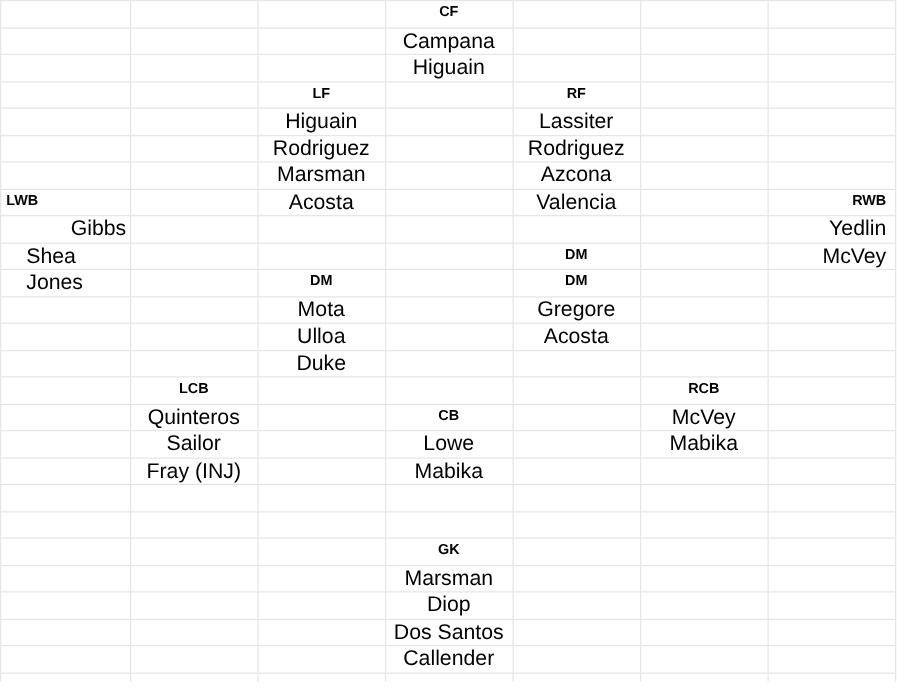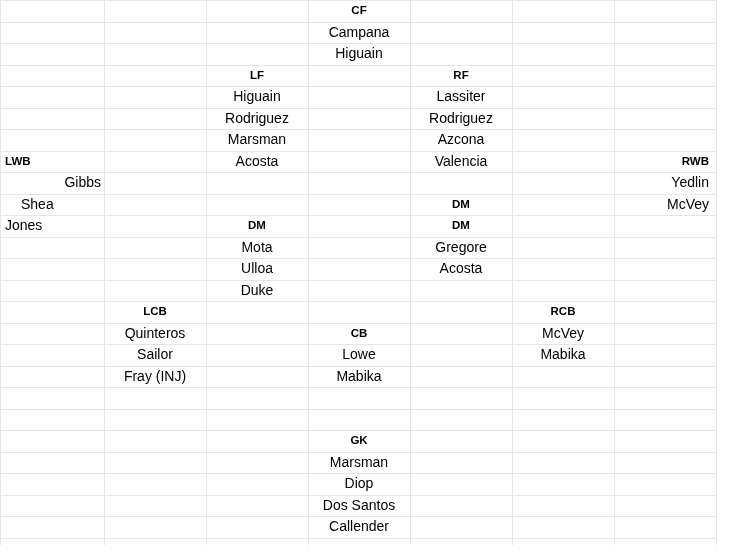--- a/index.html
+++ b/index.html
@@ -31,21 +31,21 @@
     position: absolute;
     top: 0;
     height: 545px;
     width: 1px;
     background: #e6e6e6;
   }
   .cell {
     position: absolute;
     height: 21px;
     line-height: 21px;
-    font-size: 14px;
+    font-size: 17px;
     text-align: center;
     white-space: nowrap;
     overflow: visible;
   }
   .cell.pos {
     font-weight: bold;
     font-size: 11.5px;
   }
 </style>
 </head>
@@ -98,21 +98,21 @@
       <div class="cell" style="left: 207px; width: 100px; top: 129px;">Marsman</div>
       <div class="cell" style="left: 207px; width: 100px; top: 151px;">Acosta</div>
       <div class="cell pos" style="left: 411px; width: 100px; top: 65px;">RF</div>
       <div class="cell" style="left: 411px; width: 100px; top: 86px;">Lassiter</div>
       <div class="cell" style="left: 411px; width: 100px; top: 108px;">Rodriguez</div>
       <div class="cell" style="left: 411px; width: 100px; top: 129px;">Azcona</div>
       <div class="cell" style="left: 411px; width: 100px; top: 151px;">Valencia</div>
       <div class="cell pos" style="left: 1px; width: 96px; top: 151px; text-align: left; padding-left: 4px;">LWB</div>
       <div class="cell" style="left: 1px; width: 96px; top: 172px; text-align: right; padding-left: 4px;">Gibbs</div>
       <div class="cell" style="left: 1px; width: 96px; top: 194px; text-align: left; padding-left: 20px;">Shea</div>
-      <div class="cell" style="left: 1px; width: 96px; top: 215px; text-align: left; padding-left: 4px;">Jones</div>
+      <div class="cell" style="left: 1px; width: 96px; top: 215px; text-align: left; padding-left: 20px;">Jones</div>
       <div class="cell pos" style="left: 615px; width: 94px; top: 151px; text-align: right; padding-right: 4px;">RWB</div>
       <div class="cell" style="left: 615px; width: 94px; top: 172px; text-align: right; padding-right: 4px;">Yedlin</div>
       <div class="cell" style="left: 615px; width: 94px; top: 194px; text-align: right; padding-right: 4px;">McVey</div>
       <div class="cell pos" style="left: 411px; width: 100px; top: 194px;">DM</div>
       <div class="cell pos" style="left: 207px; width: 100px; top: 215px;">DM</div>
       <div class="cell" style="left: 207px; width: 100px; top: 237px;">Mota</div>
       <div class="cell" style="left: 207px; width: 100px; top: 258px;">Ulloa</div>
       <div class="cell" style="left: 207px; width: 100px; top: 280px;">Duke</div>
       <div class="cell pos" style="left: 411px; width: 100px; top: 215px;">DM</div>
       <div class="cell" style="left: 411px; width: 100px; top: 237px;">Gregore</div>

